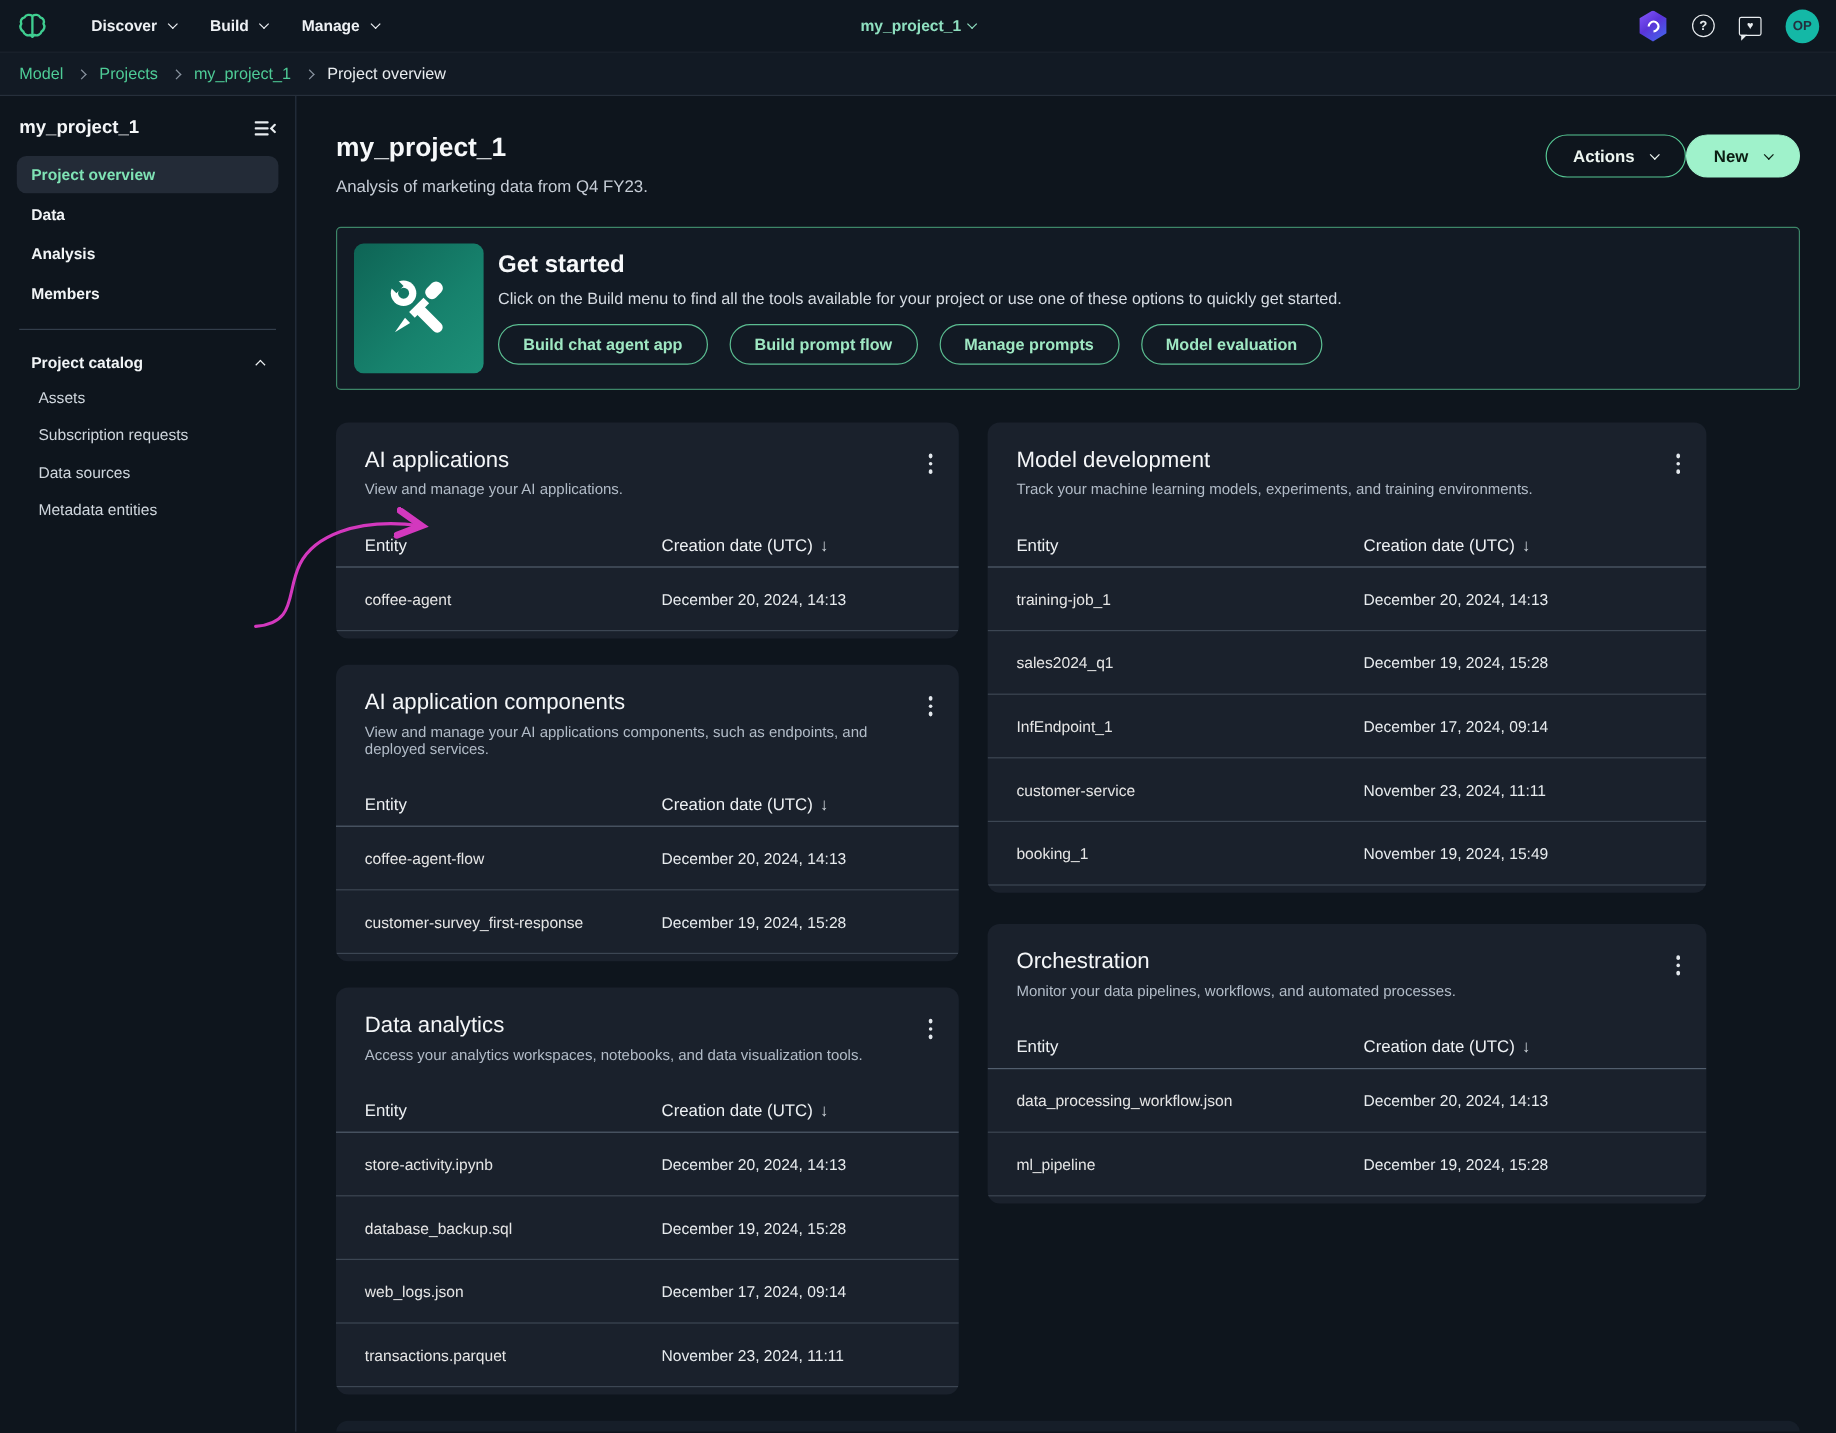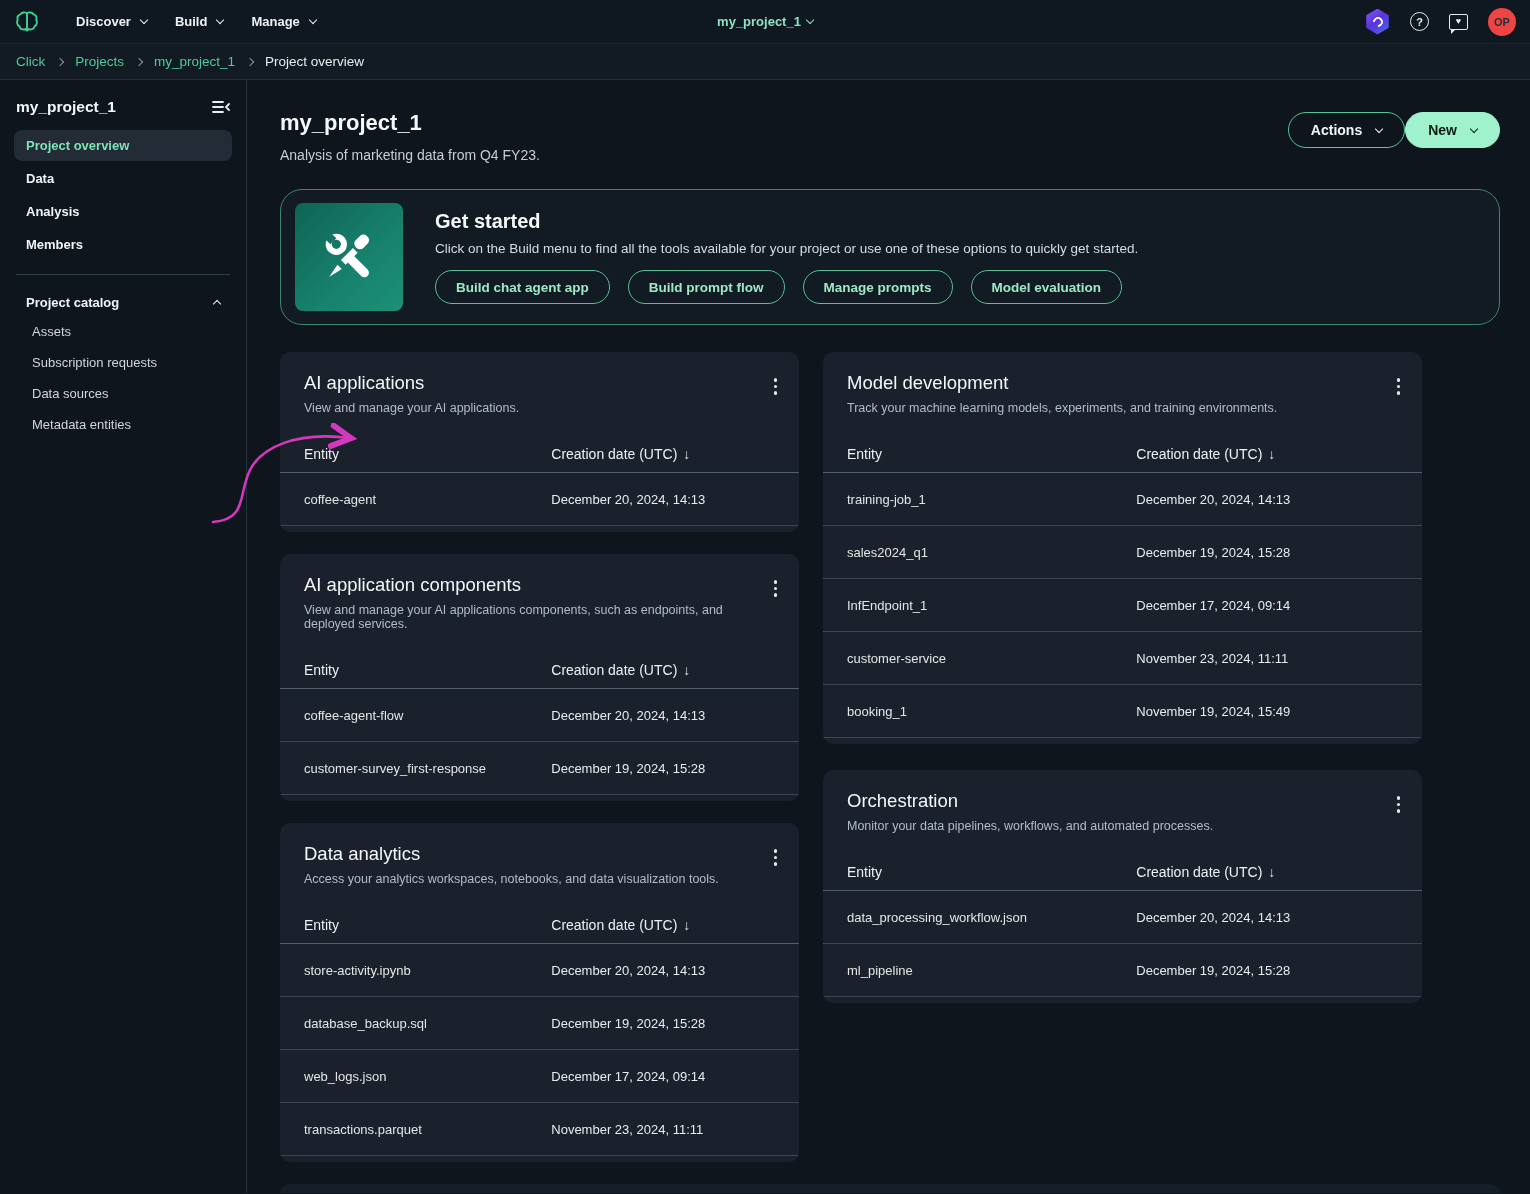--- a/index.html
+++ b/index.html
@@ -23,21 +23,21 @@
     background:linear-gradient(140deg,#8a5bff 0%,#5a34d8 45%,#3f6ff0 100%);
     display:flex; align-items:center; justify-content:center; cursor:pointer; }
   .q-icon i { display:block; width:10px; height:10px; border:2px solid #fff; border-radius:50%; transform:rotate(45deg); border-bottom-color:transparent; }
   .help-icon { width:19px; height:19px; border:1.6px solid #e8ecef; border-radius:50%;
     display:flex; align-items:center; justify-content:center; font-size:11px; font-weight:700; color:#e8ecef; cursor:pointer; }
   .feedback-icon { position:relative; width:19px; height:16px; border:1.6px solid #e8ecef; border-radius:2px;
     display:flex; align-items:center; justify-content:center; cursor:pointer; }
   .feedback-icon b { color:#e8ecef; font-size:9px; line-height:1; }
   .feedback-icon::after { content:""; position:absolute; left:1px; bottom:-5px; width:0; height:0;
     border-left:5px solid #e8ecef; border-bottom:5px solid transparent; }
-  .avatar { width:28px; height:28px; border-radius:50%; background:#ef4444; color:#232f3e;
+  .avatar { width:28px; height:28px; border-radius:50%; background:#14b8a6; color:#232f3e;
     font-size:11px; font-weight:700; display:flex; align-items:center; justify-content:center; cursor:pointer; }
 
   
   .breadcrumb { height:36px; background:#121a24; border-bottom:1px solid #262f3b;
     display:flex; align-items:center; padding:0 16px; font-size:13.5px; gap:12px; }
   .breadcrumb a { color:#4ecb96; text-decoration:none; cursor:pointer; }
   .breadcrumb .sep { width:6px; height:6px; border-right:1.7px solid #8a94a0; border-bottom:1.7px solid #8a94a0;
     transform:rotate(-45deg); }
   .breadcrumb .current { color:#e8ecef; }
 
@@ -63,22 +63,22 @@
   .content { flex:1; padding:0 30px 0 33px; overflow:hidden; }
   .content-header { display:flex; align-items:flex-start; justify-content:space-between; margin-top:30px; }
   .page-title { font-size:22px; font-weight:700; color:#f6f8fa; }
   .page-subtitle { font-size:14px; color:#c6cdd6; margin-top:11px; }
   .header-buttons { display:flex; gap:0; margin-top:2px; }
   .btn { display:inline-flex; align-items:center; justify-content:center; gap:8px; height:36px; padding:0 22px;
     border-radius:18px; font-size:14px; font-weight:700; cursor:pointer; white-space:nowrap; }
   .btn-outline { border:1.5px solid #56c794; color:#eef6f1; background:transparent; }
   .btn-primary { background:#9ff2cb; color:#0c1d13; border:1.5px solid #9ff2cb; }
 
-  .get-started { margin-top:26px; border:1px solid #3d8668; border-radius:22px; background:#121a24;
-    display:flex; align-items:center; gap:32px; padding:14px; height:136px; }
+  .get-started { margin-top:26px; border:1px solid #3d8668; border-radius:4px; background:#121a24;
+    display:flex; align-items:center; gap:12px; padding:14px; height:136px; }
   .gs-icon { width:108px; height:108px; border-radius:8px; flex:0 0 108px;
     background:linear-gradient(135deg,#0e6455 0%,#17826d 60%,#1d9078 100%);
     display:flex; align-items:center; justify-content:center; }
   .gs-title { font-size:20px; font-weight:700; color:#f6f8fa; }
   .gs-desc { font-size:13.5px; color:#d5dbe2; margin-top:8px;text-align:right; }
   .gs-buttons { display:flex; gap:18px; margin-top:14px; }
   .btn-chip { height:34px; padding:0 20px; border:1px solid #5bbd91; border-radius:17px; background:transparent;
     color:#9fe8c3; font-size:13.5px; font-weight:700; display:inline-flex; align-items:center; cursor:pointer; }
 
   
@@ -145,21 +145,21 @@
         </span>
       <span class="help-icon">?</span>
       <span class="feedback-icon">
           <b>♥</b>
         </span>
       <span class="avatar">OP</span>
     </div>
   </header>
 
   <nav class="breadcrumb">
-    <a>Click</a>
+    <a>Model</a>
     <span class="sep"></span>
     <a>Projects</a>
     <span class="sep"></span>
     <a>my_project_1</a>
     <span class="sep"></span>
     <span class="current">Project overview</span>
   </nav>
 
   <div class="page-body">
 

